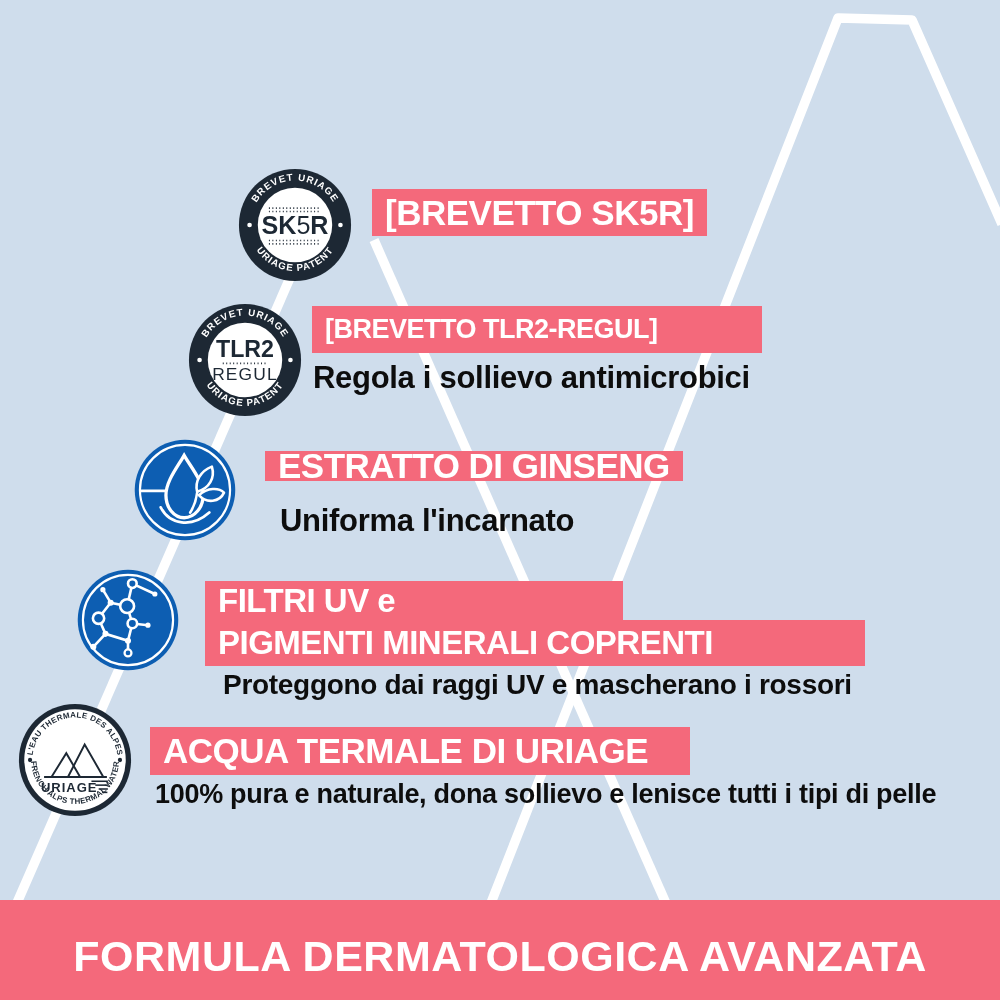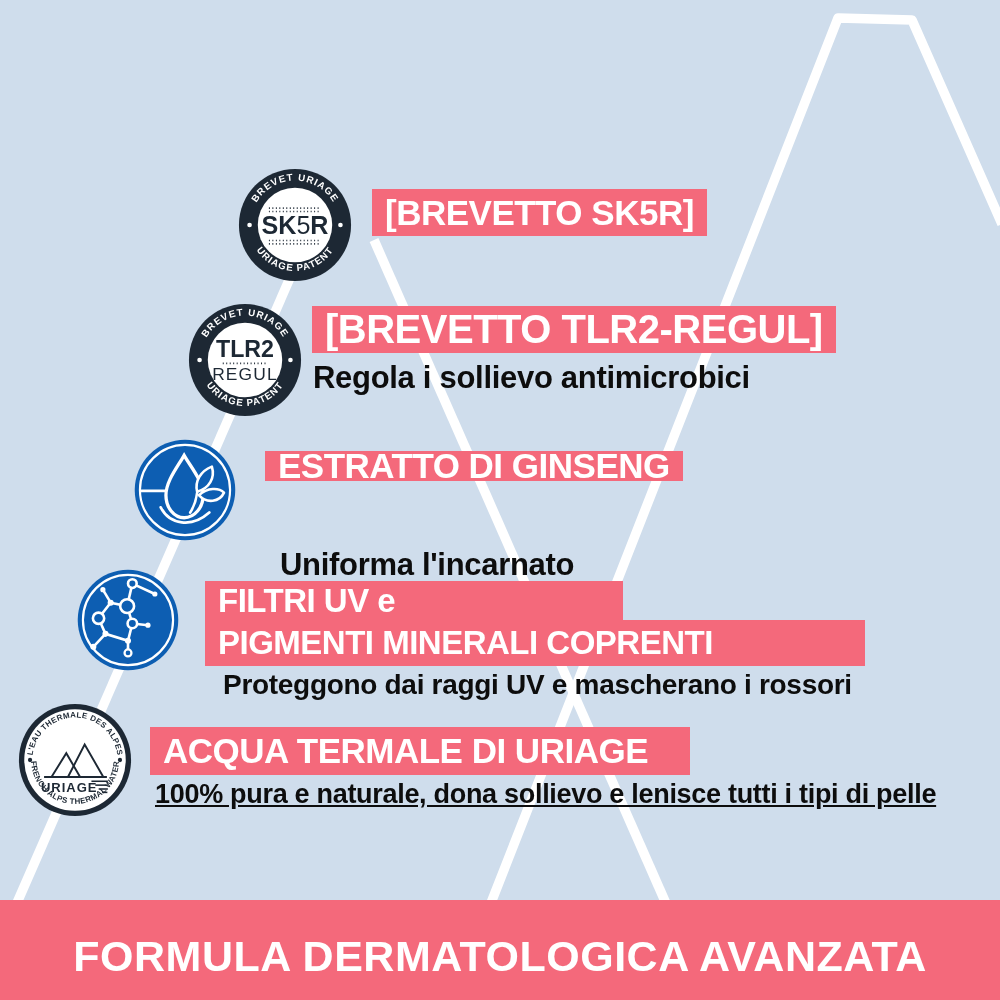--- a/index.html
+++ b/index.html
@@ -25,29 +25,29 @@
     position:absolute;z-index:2;background:#f4697b;color:#ffffff;
     font-weight:bold;display:flex;align-items:center;
     padding:0 13px;white-space:nowrap;letter-spacing:-0.5px;box-sizing:border-box;
   }
   .sub{
     position:absolute;z-index:2;font-weight:bold;color:#0d0d0d;
     white-space:nowrap;letter-spacing:-0.3px;
   }
   #t1-bar{left:372px;top:189px;height:47px;min-width:328px;font-size:35px;}
   #t1-sub{left:374px;top:245px;font-size:31px;}
-  #t2-bar{left:312px;top:306px;height:47px;min-width:450px;font-size:40px;}
+  #t2-bar{left:312px;top:306px;height:47px;min-width:450px;font-size:27px;}
   #t2-sub{left:313px;top:360px;font-size:31px;}
   #t3-bar{left:265px;top:451px;height:30px;min-width:377px;font-size:35px;}
-  #t3-sub{left:280px;top:503px;font-size:31px;margin-top:44px;}
+  #t3-sub{left:280px;top:503px;font-size:31px;}
   #t4-bar1{left:205px;top:581px;height:39px;min-width:418px;font-size:33px;}
   #t4-bar2{left:205px;top:620px;height:46px;min-width:660px;font-size:33px;}
   #t4-sub{left:223px;top:669px;font-size:28px;}
   #t5-bar{left:150px;top:727px;height:48px;min-width:540px;font-size:35px;}
-  #t5-sub{left:155px;top:779px;font-size:27px;text-decoration:underline;}
+  #t5-sub{left:155px;top:779px;font-size:27px;}
 
   .banner{
     position:absolute;left:0;top:900px;width:1000px;height:112px;z-index:3;
     background:#f4697b;display:flex;align-items:center;justify-content:center;
   }
   .banner-text{color:#ffffff;font-size:43px;font-weight:bold;letter-spacing:0.5px;}
 </style>
 </head>
 <body>
 

